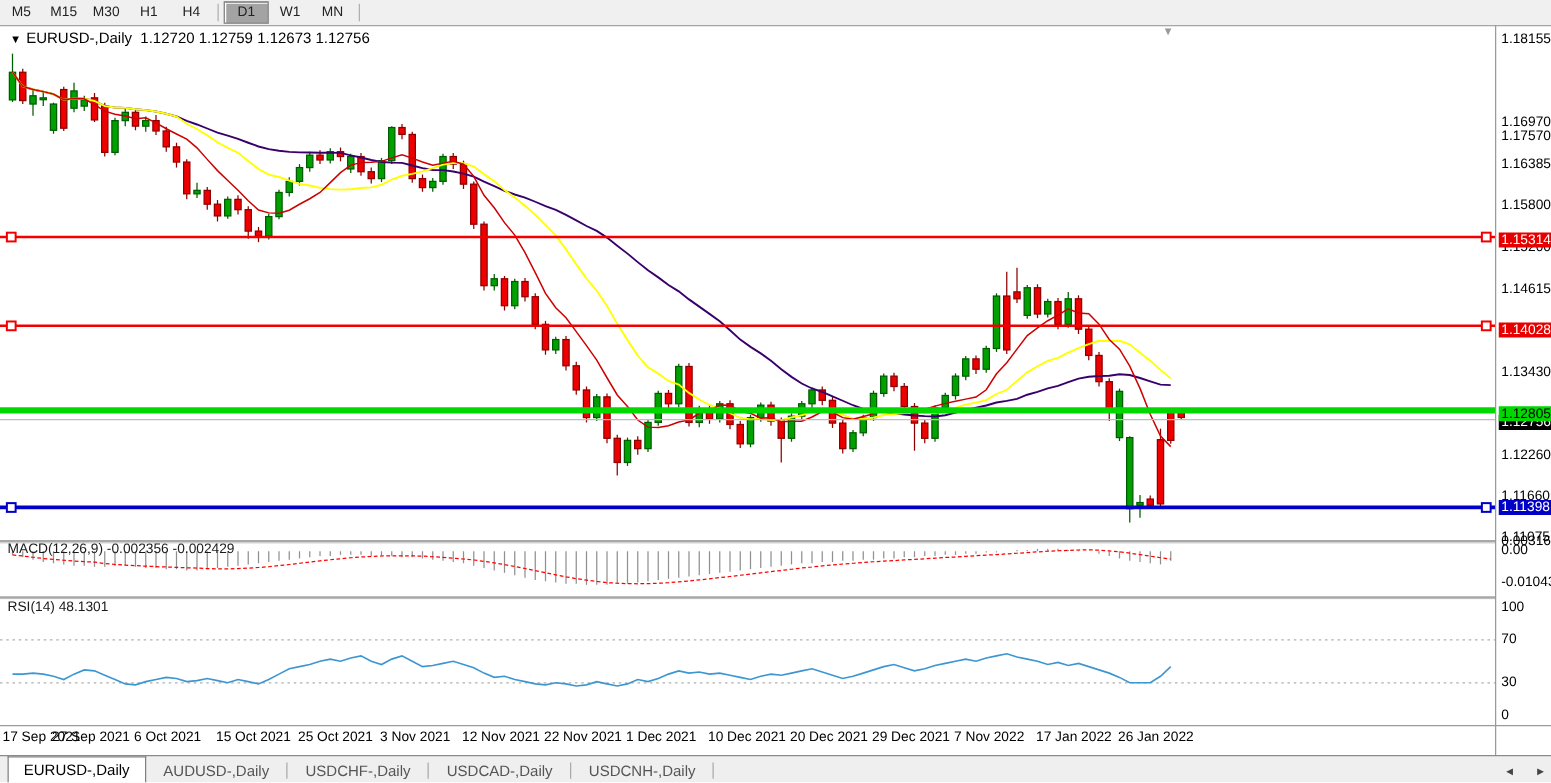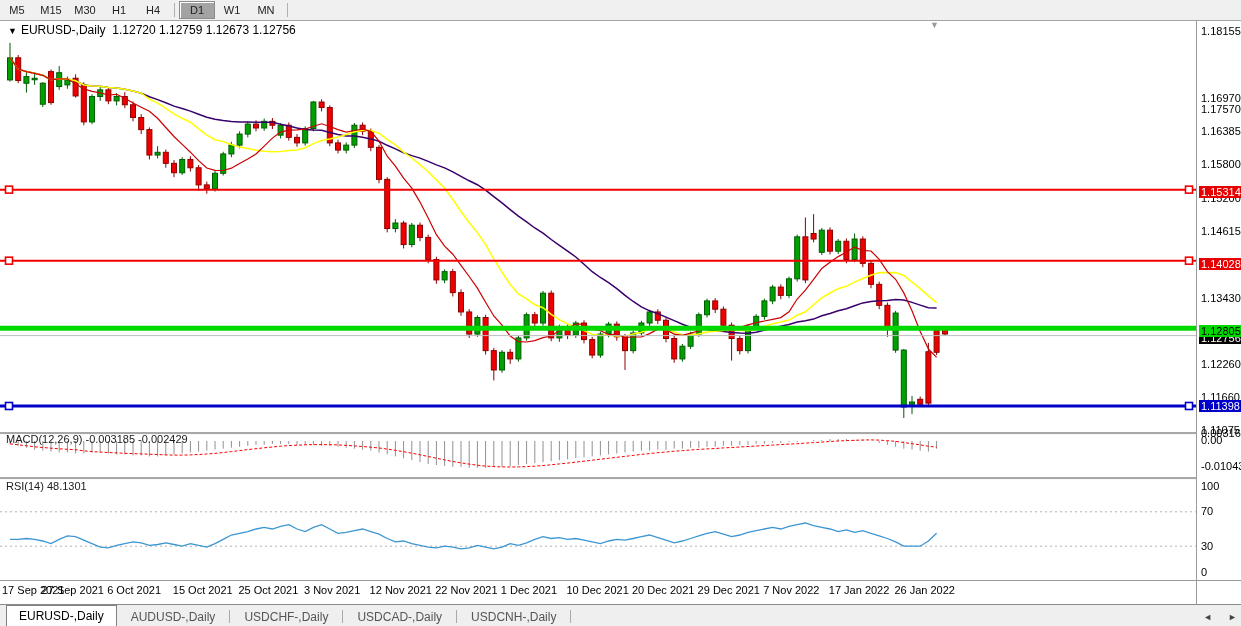--- a/index.html
+++ b/index.html
@@ -428,21 +428,21 @@
     <span class="marker">▼</span><span>EURUSD-,Daily</span>&nbsp;&nbsp;<span>1.12720 1.12759 1.12673 1.12756</span>
   </div>
 
   <div id="endmarker">▼</div>
 
   <div class="psep" style="top:432px"></div>
   <div class="psep" style="top:477px"></div>
   <div id="dateline"></div>
   <div id="axline"></div>
 
-  <div class="indlabel" style="top:433px">MACD(12,26,9) -0.003185 -0.002429</div>
+  <div class="indlabel" style="top:433px">MACD(12,26,9) -0.002356 -0.002429</div>
   <div class="indlabel" style="top:480px">RSI(14) 48.1301</div>
 
   <div id="axis">
       <span class="axlab" style="top: 5px;">1.18155</span>
       <span class="axlab" style="top: 39px; margin-top: 44px;">1.17570</span>
       <span class="axlab" style="top: 72px;">1.16970</span>
       <span class="axlab" style="top: 105px;">1.16385</span>
       <span class="axlab" style="top: 138px;">1.15800</span>
       <span class="axlab" style="top: 172px;">1.15200</span>
       <span class="axlab" style="top: 205px;">1.14615</span>

